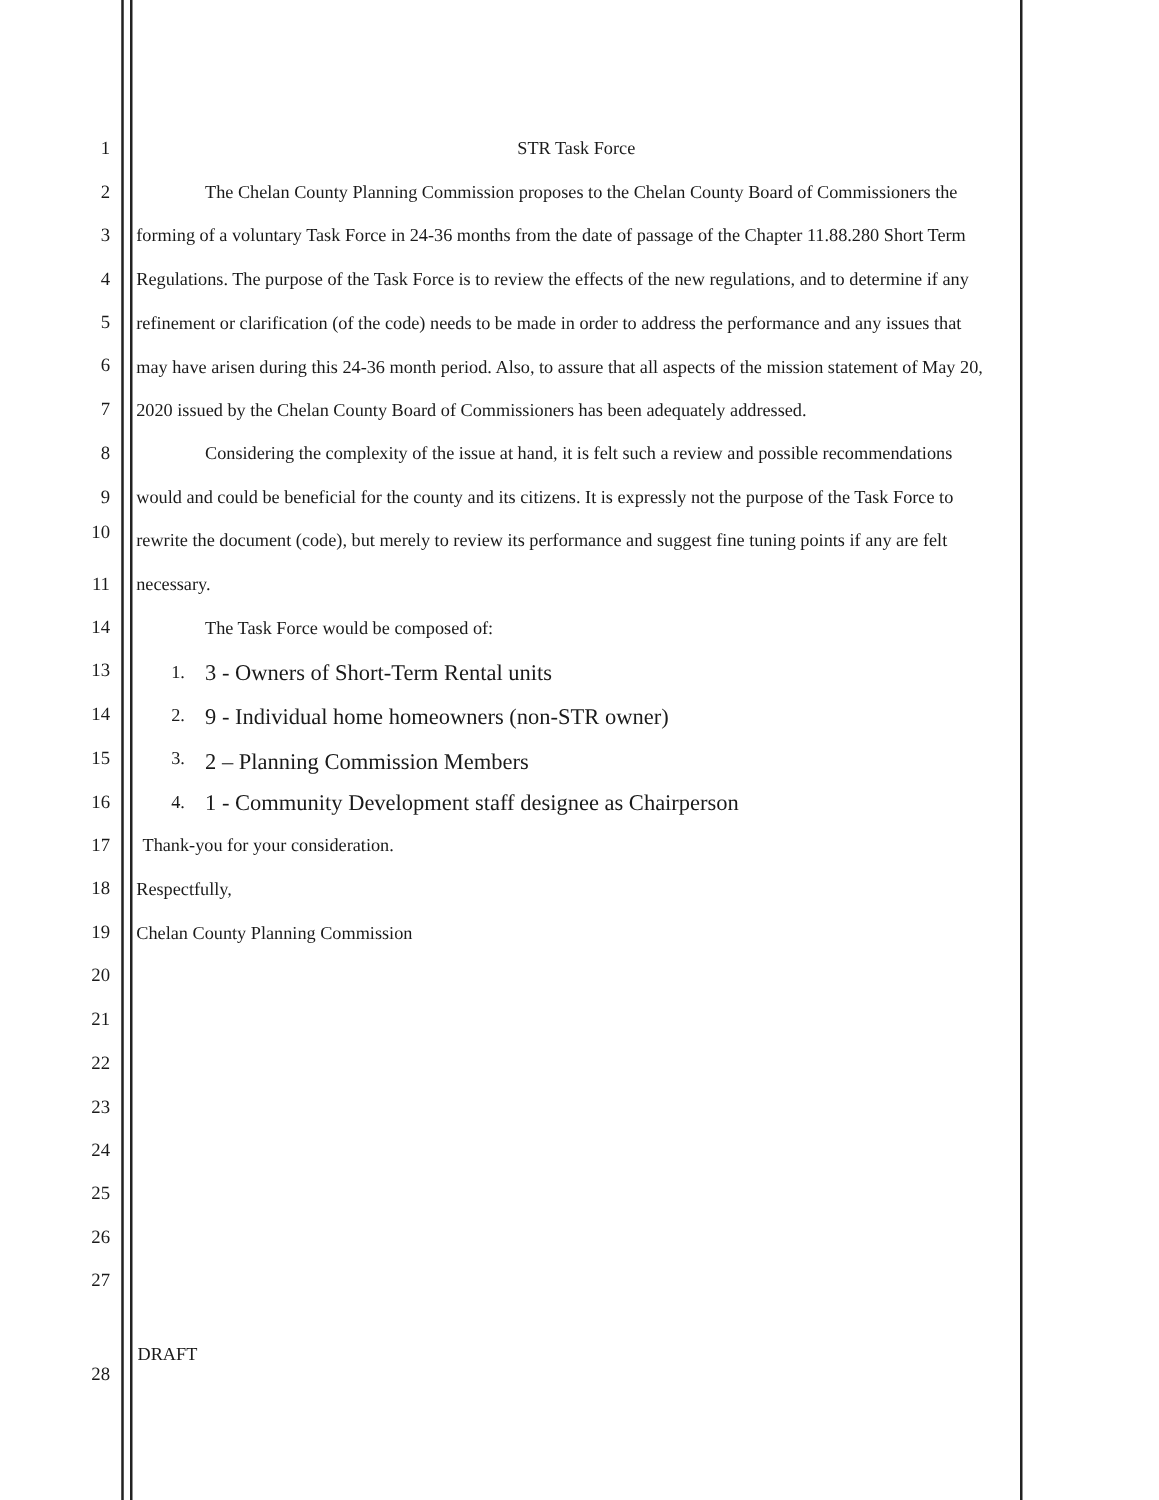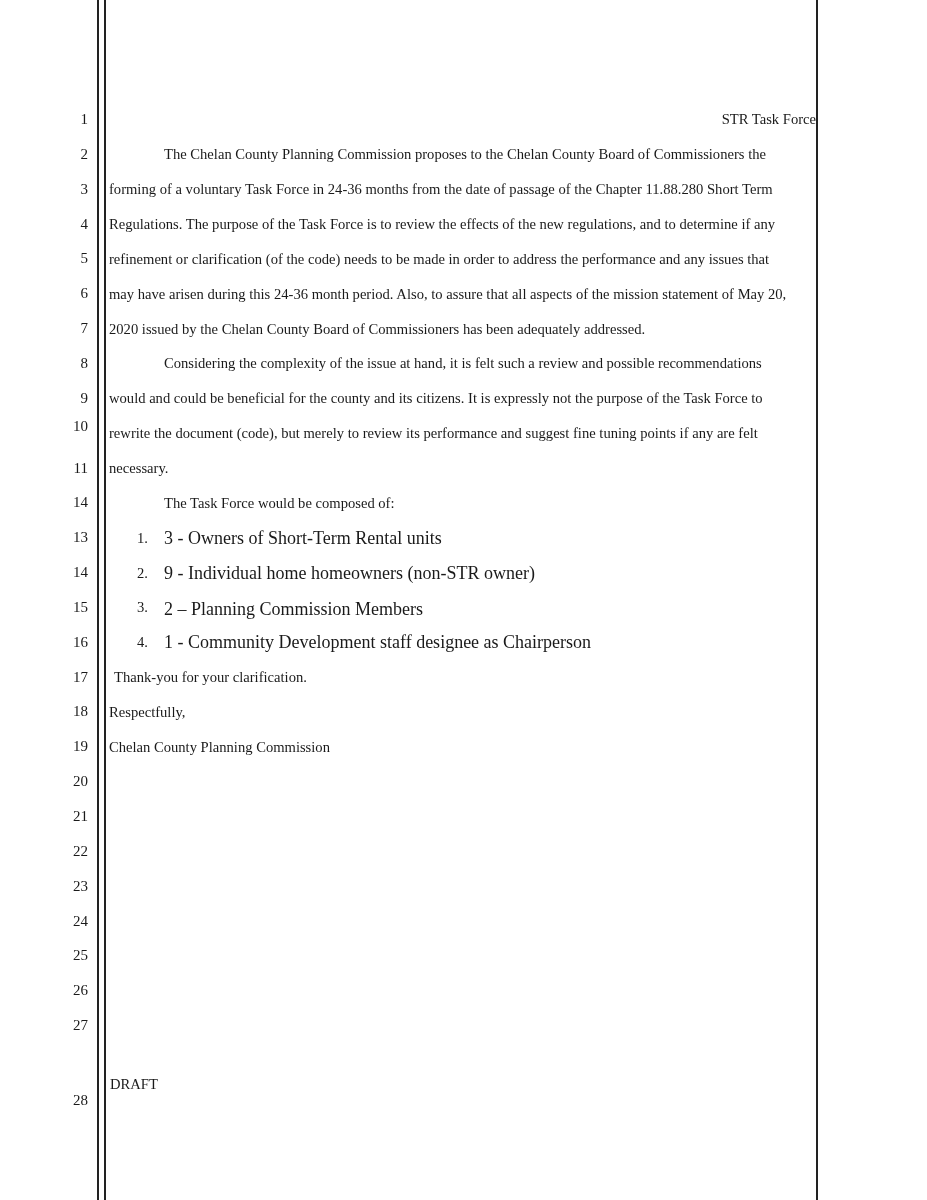--- a/index.html
+++ b/index.html
@@ -5,21 +5,21 @@
     html, body { margin: 0; padding: 0; background: #ffffff; }
     body { width: 927px; height: 1200px; position: relative; overflow: hidden;
            font-family: "Liberation Serif", "DejaVu Serif", serif; color: #1a1a1a; }
     .rule { position: absolute; top: 0; height: 1200px; background: #222; }
     .rule-l1 { left: 97px; width: 2px; }
     .rule-l2 { left: 104px; width: 2px; }
     .rule-r  { left: 816px; width: 2px; }
     .ln { position: absolute; left: 40px; width: 48px; text-align: right;
           font-size: 15px; line-height: 18px; }
     .txt { position: absolute; left: 109px; font-size: 14.6px; line-height: 18px; white-space: nowrap; }
-    .center { left: 106px; width: 710px; text-align: right; }
+    .center { left: 106px; width: 710px; text-align: center; }
     .indent { left: 164px; }
     .li-num { position: absolute; font-size: 14.6px; line-height: 18px; }
     .li-txt { position: absolute; left: 164px; font-size: 18px; line-height: 18px; white-space: nowrap; }
     .draft { position: absolute; left: 110px; top: 1075px; font-size: 14.6px; line-height: 18px; }
   </style>
 </head>
 <body>
 
 <div class="rule rule-l1"></div>
 <div class="rule rule-l2"></div>
@@ -85,18 +85,18 @@
     <div>
       <span class="li-num" style="left:137px; top:598px">3.</span>
       <span class="li-txt" style="top:600px">2 – Planning Commission Members</span>
     </div>
     <div>
       <span class="li-num" style="left:137px; top:633px">4.</span>
       <span class="li-txt" style="top:633px">1 - Community Development staff designee as Chairperson</span>
     </div>
   </div>
 
-  <div class="txt" style="top:668px; left:114px">Thank-you for your clarification.</div>
+  <div class="txt" style="top:668px; left:114px">Thank-you for your consideration.</div>
   <div class="txt" style="top:703px">Respectfully,</div>
   <div class="txt" style="top:738px">Chelan County Planning Commission</div>
 
   <div class="draft">DRAFT</div>
 </div>
 
 </body></html>

